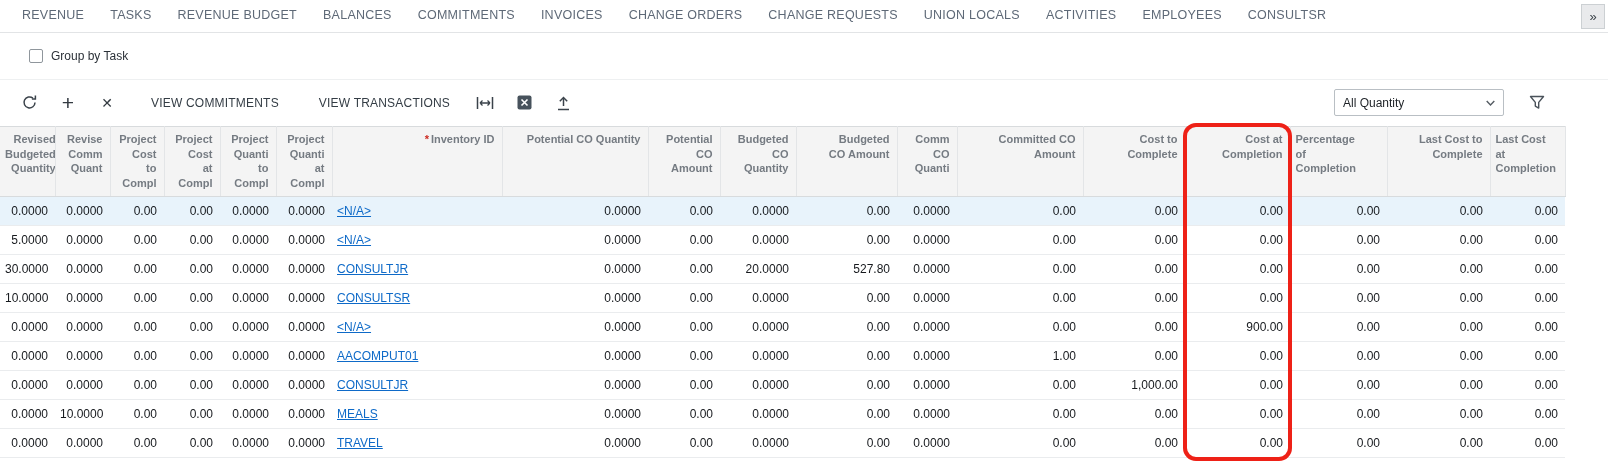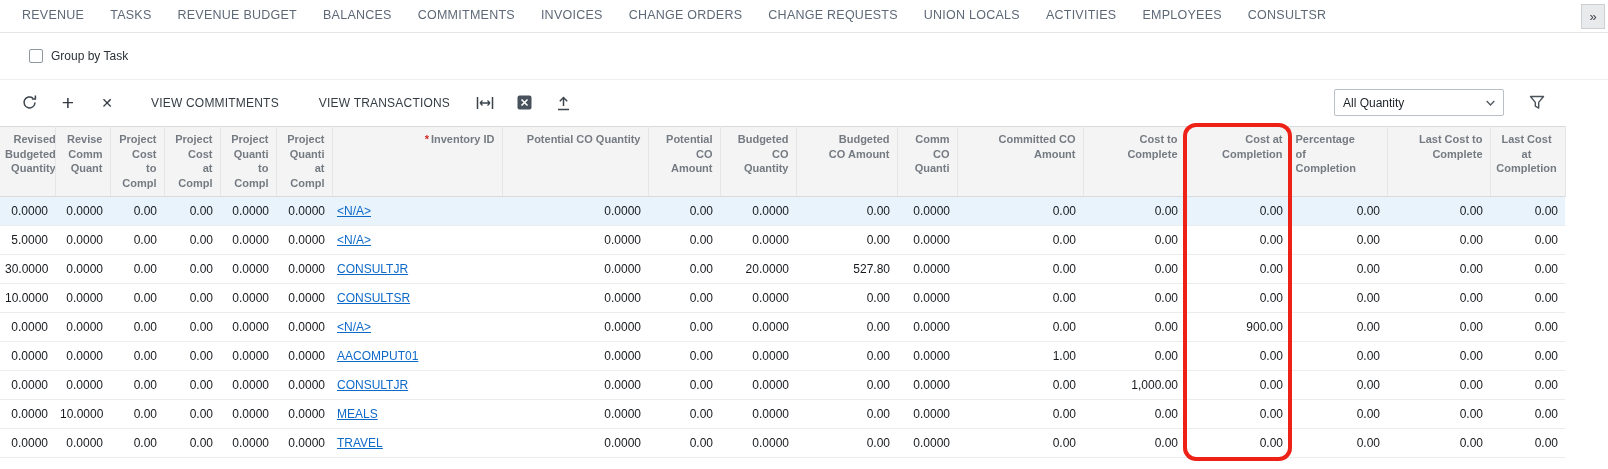--- a/index.html
+++ b/index.html
@@ -208,21 +208,21 @@
 Amount</span></th>
             <th style="text-align: right;"><span class="hlabel">Cost to
 Complete</span></th>
             <th style="text-align: right;"><span class="hlabel">Cost at
 Completion</span></th>
             <th style="text-align: left;"><span class="hlabel">Percentage
 of
 Completion</span></th>
             <th style="text-align: right;"><span class="hlabel">Last Cost to
 Complete</span></th>
-            <th style="text-align: center; text-decoration: underline;"><span class="hlabel">Last Cost
+            <th style="text-align: left; text-decoration: underline;"><span class="hlabel">Last Cost
 at
 Completion</span></th>
           </tr>
         </thead>
         <tbody>
           <tr class="selected">
             <td style="text-align: right;">0.0000</td>
             <td style="text-align: right;">0.0000</td>
             <td style="text-align: right;">0.00</td>
             <td style="text-align: right;">0.00</td>

